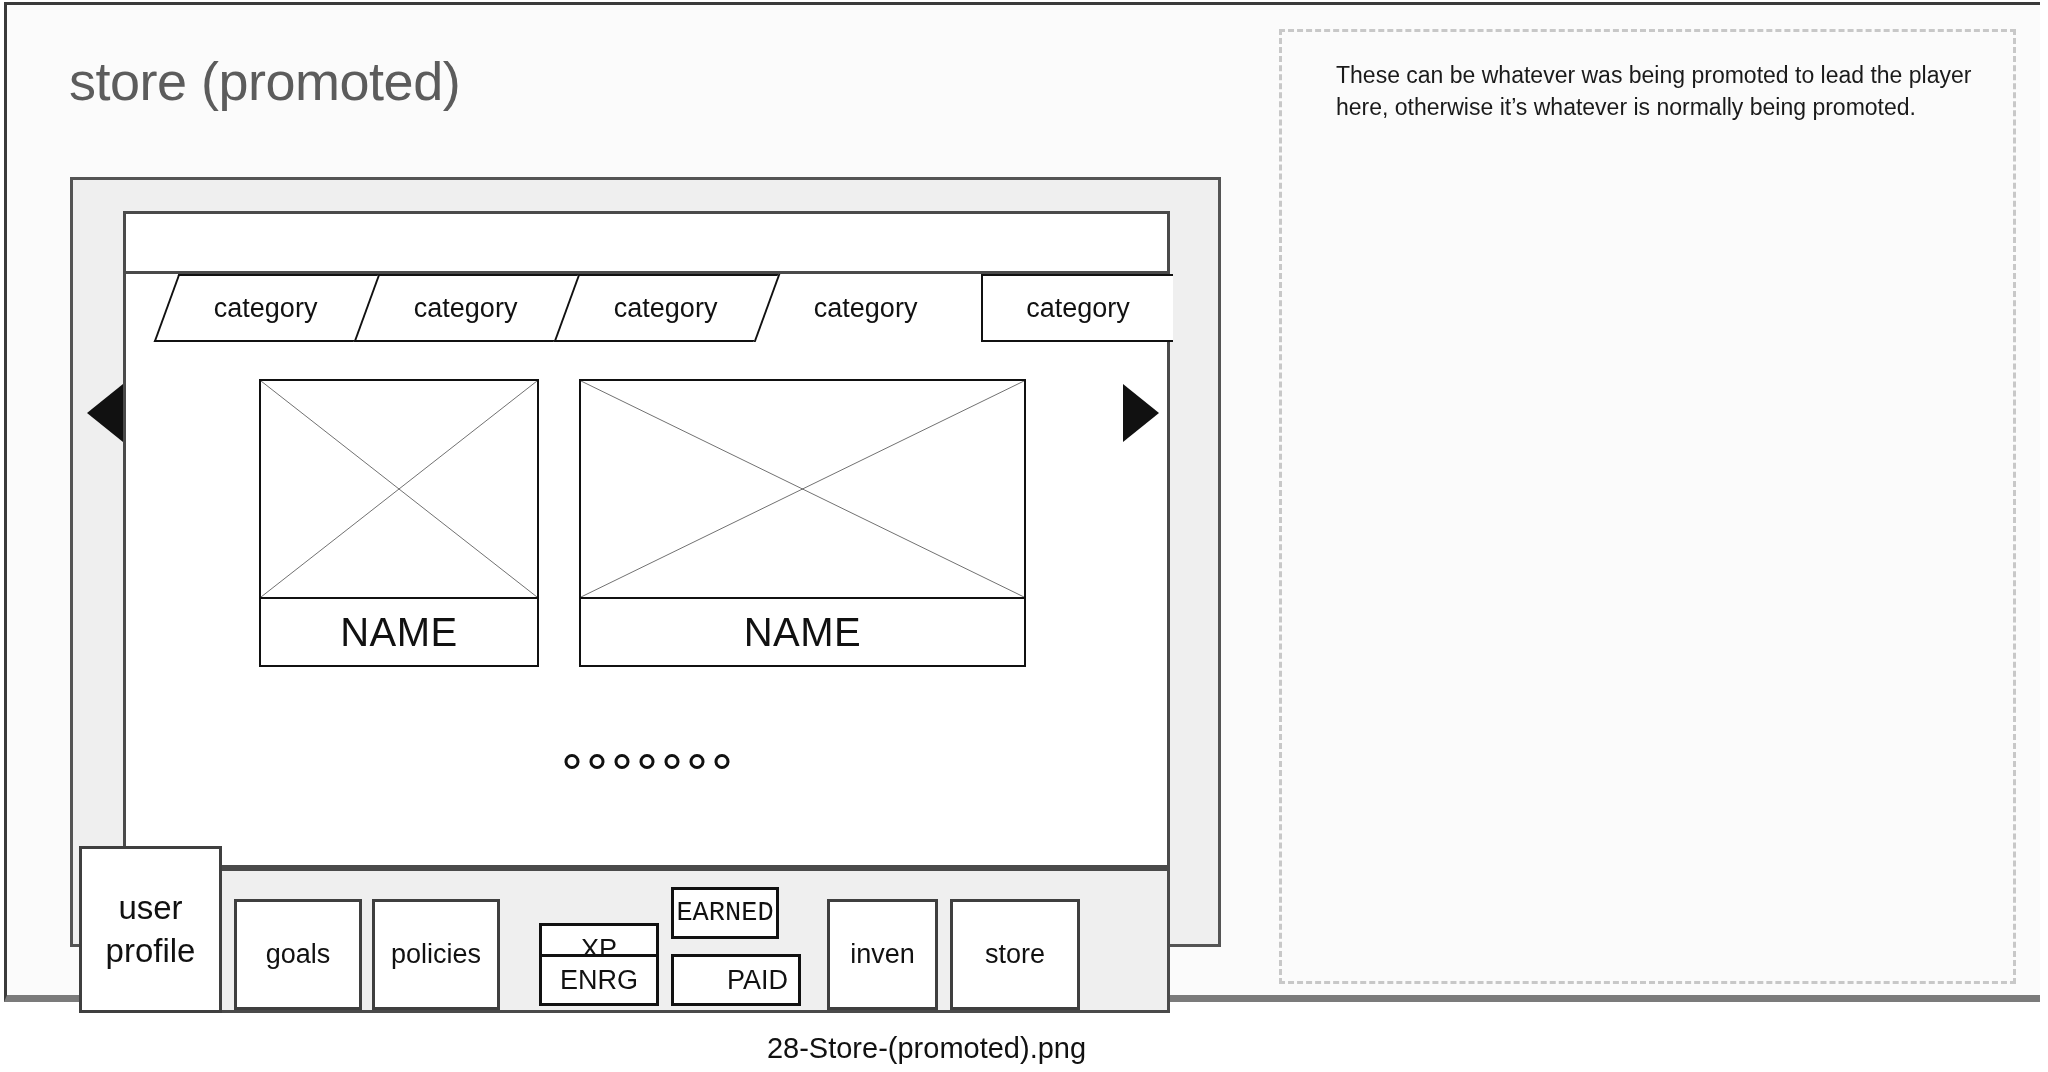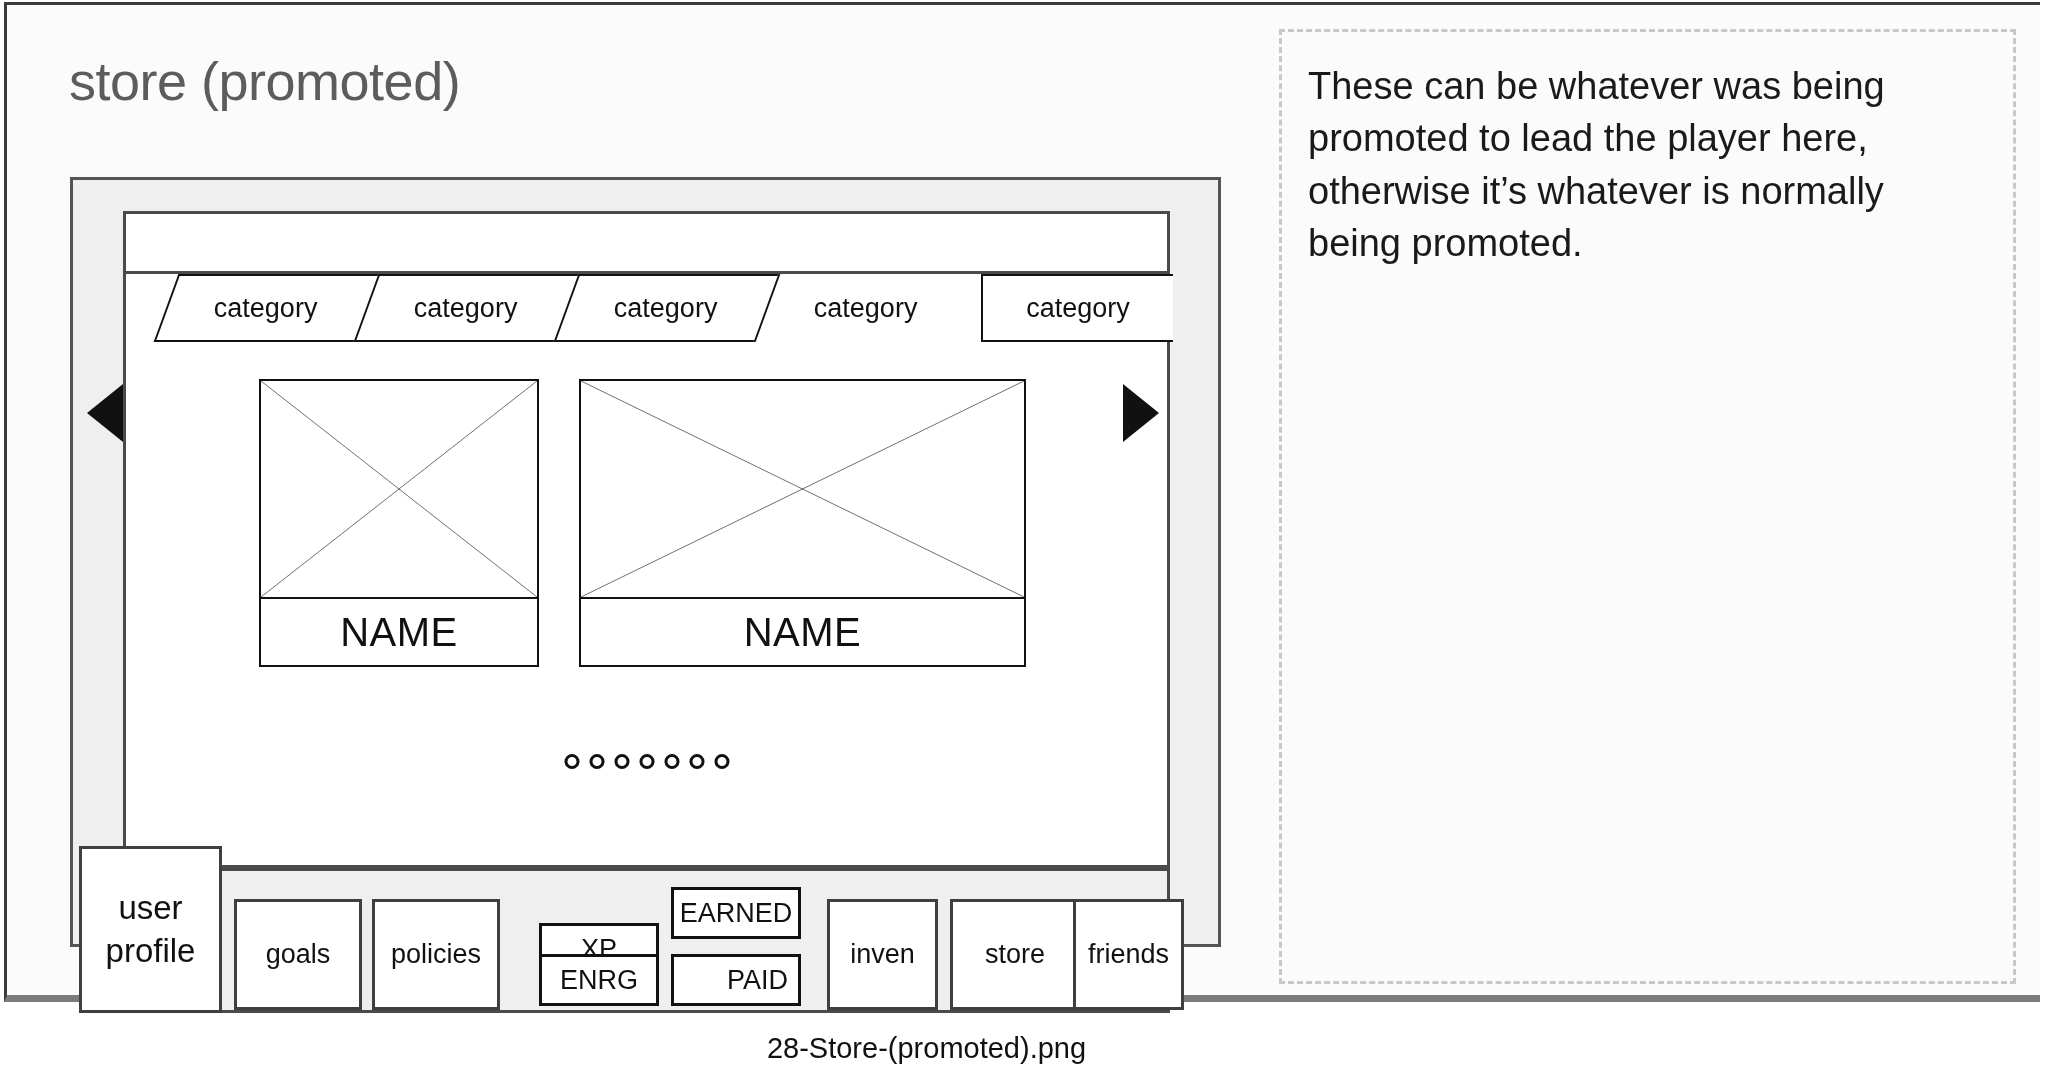--- a/index.html
+++ b/index.html
@@ -231,23 +231,24 @@
     position: absolute;
     left: 1272px;
     top: 24px;
     width: 737px;
     height: 955px;
     border: 3px dashed #c8c8c8;
     box-sizing: border-box;
     padding: 28px 26px;
   }
   .note-text {
-    font-size: 38px;
+    font-size: 23px;
     line-height: 1.38;
     color: #1a1a1a;
+    margin-left: 28px;
   }
 
   
   .file-caption {
     position: absolute;
     left: 0;
     top: 1032px;
     width: 1853px;
     text-align: center;
     font-size: 29px;
@@ -322,27 +323,26 @@
 
         <div class="nav-profile" style="left:-47px; top:-25px; width:143px; height:167px;">
           <span>user</span>
           <span>profile</span>
         </div>
 
         <div class="nav-btn" style="left:108px; top:18px; width:128px; height:111px;">goals</div>
         <div class="nav-btn" style="left:246px; top:18px; width:128px; height:111px;">policies</div>
 
         <div class="stat-btn" style="left:413px; top:16px;  width:120px; height:52px;margin-top:36px;">XP</div>
-        <div class="stat-btn" style="left:545px; top:16px;  width:130px; height:52px;">EARNED</div>
+        <div class="stat-btn" style="left:545px; top:16px;  width:108px; height:52px;font-family:Liberation Mono, monospace;">EARNED</div>
         <div class="stat-btn" style="left:413px; top:83px;  width:120px; height:52px;">ENRG</div>
         <div class="stat-btn" style="left:545px; top:83px;  width:130px; height:52px;padding-left:43px;">PAID</div>
 
         <div class="nav-btn" style="left:701px; top:18px; width:111px; height:111px;">inven</div>
         <div class="nav-btn" style="left:824px; top:18px; width:130px; height:111px;">store</div>
-        <div class="nav-btn" style="left:947px; top:18px; width:111px; height:111px;">friends</div>
 
       </div>
 
     </div>
 
     <div class="note-box">
       <div class="note-text">These can be whatever was being promoted to lead the player here, otherwise it’s whatever is normally being promoted.</div>
     </div>
 
   </div>

